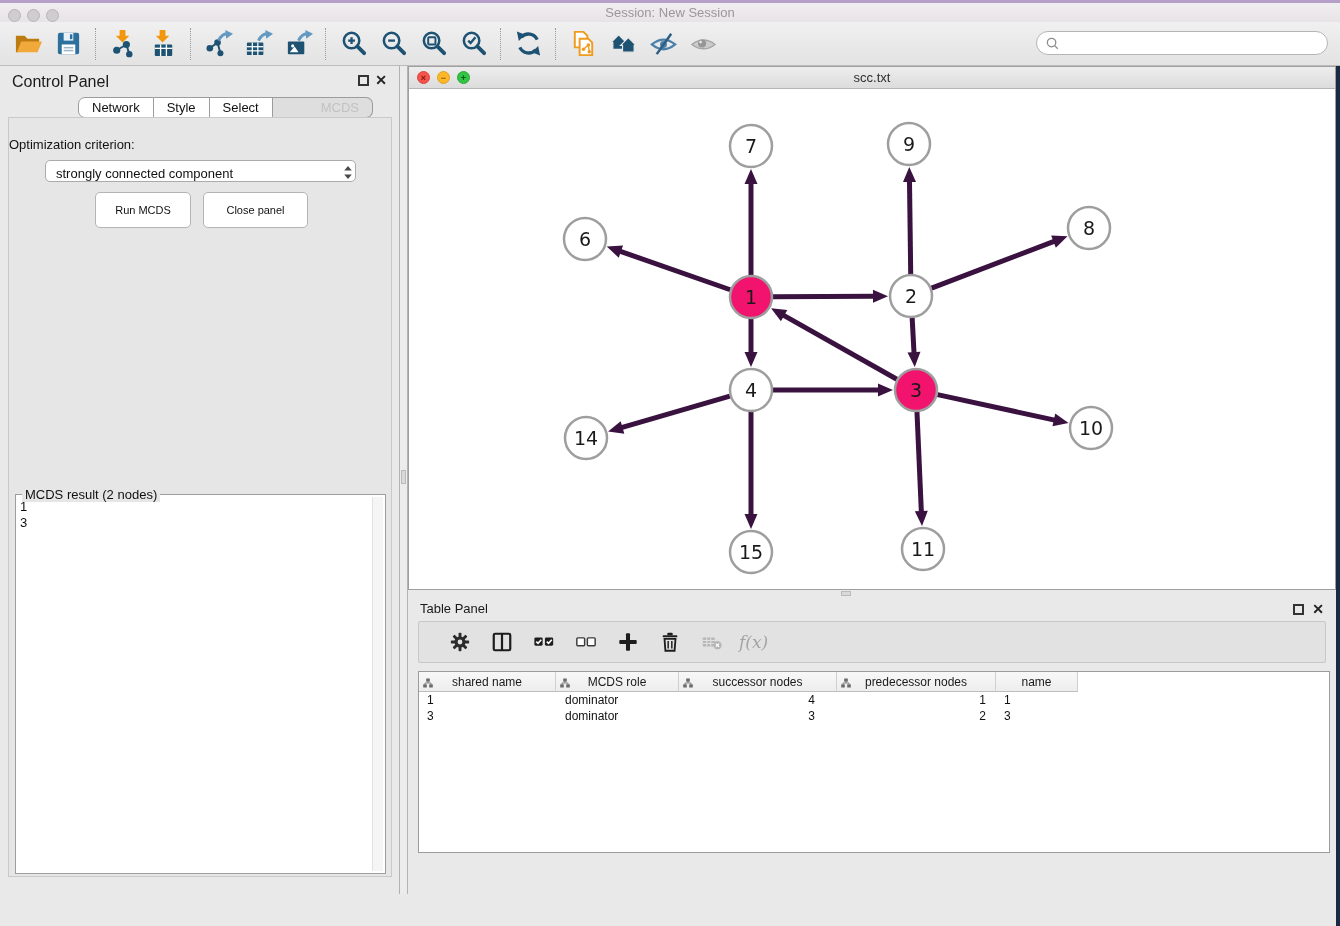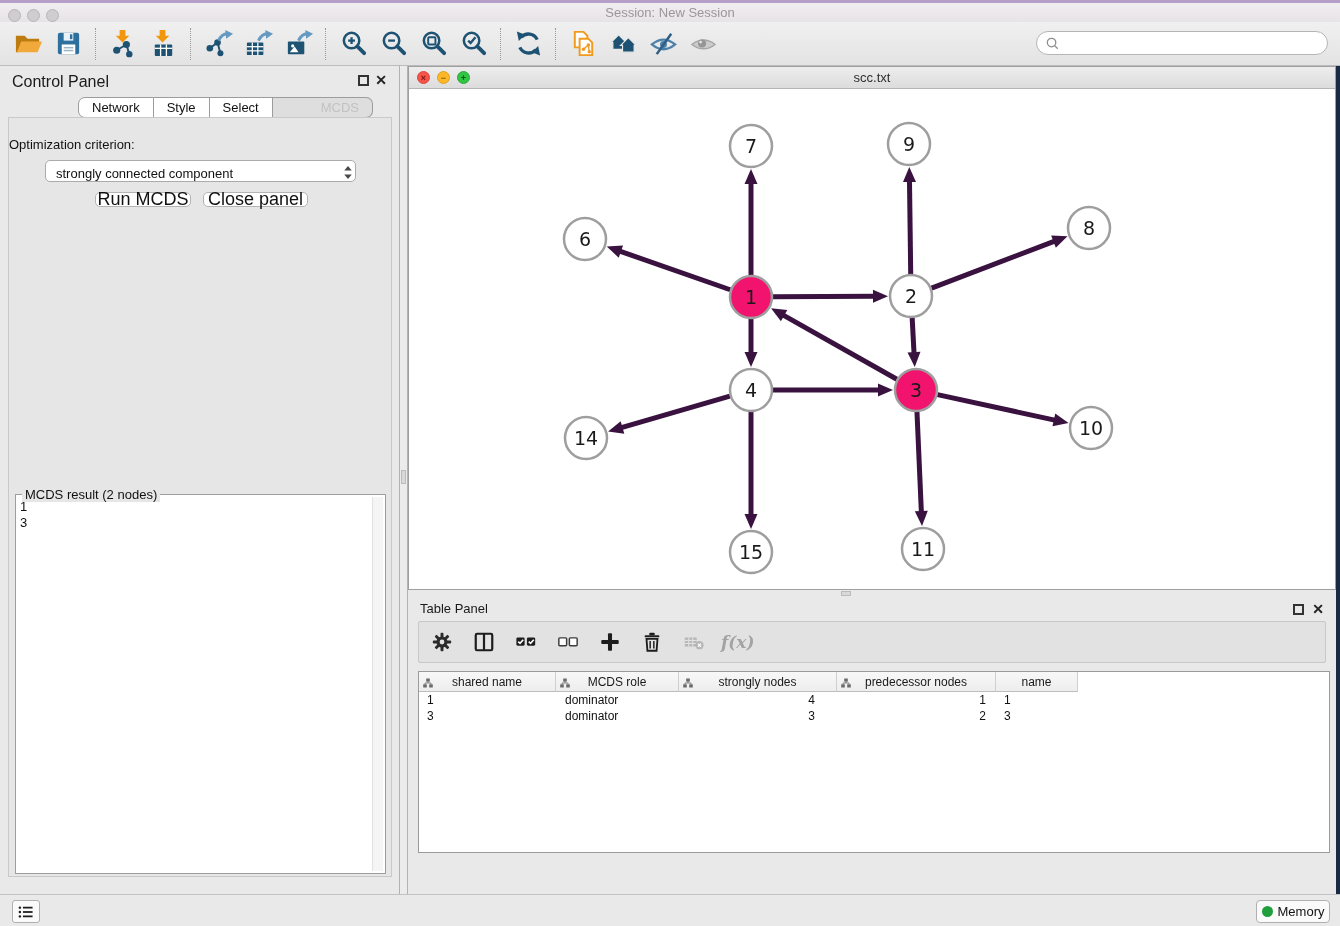--- a/index.html
+++ b/index.html
@@ -43,22 +43,22 @@
   .seg.sel { background:#dedede; color:#c2c2c2; }
 
   .cp-box { position:absolute; left:8px; top:51px; width:384px; height:760px;
     background:#e6e6e6; border:1px solid #c9c9c9; }
   .opt-label { position:absolute; left:0; top:19px; width:100%; font-size:13px; color:#111; }
   .cp-select { position:absolute; left:36px; top:42px; width:311px; height:22px; background:#fff;
     border:1px solid #ababab; border-radius:5px; display:flex; align-items:flex-end;
     padding:0 2px 0 10px; font-size:13px; color:#111; }
   .cp-select .sel-text { flex:1; }
   .cp-select svg { width:10px; height:17px; }
-  .btn { position:absolute; height:15px; background:#fff; border:1px solid #b4b4b4; border-radius:5px;
-    font-size:18px; color:#111; display:flex; align-items:center; justify-content:center; }
+  .btn { position:absolute; height:36px; background:#fff; border:1px solid #b4b4b4; border-radius:5px;
+    font-size:11px; color:#111; display:flex; align-items:center; justify-content:center; }
   .btn-run { left:86px; top:74px; width:96px; }
   .btn-close { left:194px; top:74px; width:105px; }
 
   .groupbox { position:absolute; left:6px; top:376px; width:371px; height:380px;
     border:1px solid #9d9d9d; background:#fff; }
   .groupbox .legend { position:absolute; left:6px; top:-8px; background:#e6e6e6;
     padding:0 3px; font-size:13px; color:#111; }
   .result-body { position:absolute; left:4px; top:4px; right:16px; bottom:3px;
     font-size:13px; color:#111; line-height:16px; overflow:hidden; }
   .result-scroll { position:absolute; right:2px; top:2px; bottom:2px; width:11px;
@@ -87,21 +87,21 @@
   .light.green { background:#32c544; border:1px solid #2aa73b; color:#0a5e14; }
   .nw-canvas { position:relative; width:100%; height:500px; background:#fff; }
   .nw-canvas svg { position:absolute; left:0; top:0; }
 
   
   .table-panel { position:absolute; left:408px; top:597px; width:928px; height:293px; background:#e9e9e9; }
   .tp-head { position:absolute; left:12px; top:4px; font-size:13px; color:#1a1a1a; }
   .tp-float { right:32px; top:7px; } .tp-close { right:12px; top:4px; }
   .tp-toolbar { position:absolute; left:10px; top:24px; width:908px; height:42px;
     background:#e2e2e2; border:1px solid #c8c8c8; border-radius:2px;
-    display:flex; align-items:center; padding-left:10px; gap:16px;font-weight:bold; }
+    display:flex; align-items:center; padding-left:28px; gap:16px; }
   .tp-toolbar .tbtn2 { width:26px; height:26px; display:flex; align-items:center; justify-content:center; }
   .tp-toolbar svg { width:22px; height:22px; }
   .tp-toolbar .wide svg { width:34px; height:24px; }
 
   .data-table { position:absolute; left:10px; top:74px; width:912px; height:182px;
     background:#fff; border:1px solid #9b9b9b; overflow:hidden; }
   .thead { display:flex; height:20px; }
   .th { position:relative; background:linear-gradient(#f8f8f8,#ededed);
     border-right:1px solid #cfcfcf; border-bottom:1px solid #bdbdbd;
     font-size:12px; color:#1a1a1a; display:flex; align-items:center; justify-content:center; }
@@ -613,21 +613,21 @@
           </div>
           <div class="th" style="width: 158px;">
             <span class="tree"><svg viewBox="0 0 10 10">
                 <g fill="#6b6b6b">
                   <rect x="3.2" y="0.5" width="3.6" height="3.2"></rect>
                   <rect x="0.2" y="6.3" width="3.6" height="3.2"></rect>
                   <rect x="6.2" y="6.3" width="3.6" height="3.2"></rect>
                 </g>
                 <path d="M5 3.7 V5 M2 6.3 V5 H8 V6.3" stroke="#6b6b6b" stroke-width="0.8" fill="none"></path>
               </svg></span>
-            <span>strongly nodes</span>
+            <span>successor nodes</span>
           </div>
           <div class="th" style="width: 159px;">
             <span class="tree"><svg viewBox="0 0 10 10">
                 <g fill="#6b6b6b">
                   <rect x="3.2" y="0.5" width="3.6" height="3.2"></rect>
                   <rect x="0.2" y="6.3" width="3.6" height="3.2"></rect>
                   <rect x="6.2" y="6.3" width="3.6" height="3.2"></rect>
                 </g>
                 <path d="M5 3.7 V5 M2 6.3 V5 H8 V6.3" stroke="#6b6b6b" stroke-width="0.8" fill="none"></path>
               </svg></span>
@@ -651,32 +651,14 @@
             <div class="td" style="width: 158px; text-align: right; padding-left: 0px; padding-right: 22px;">3</div>
             <div class="td" style="width: 159px; text-align: right; padding-left: 0px; padding-right: 10px;">2</div>
             <div class="td" style="width: 82px; text-align: left; padding-left: 8px; padding-right: 0px;">3</div>
           </div>
         </div>
     </div>
   </div>
 
   <div class="right-strip"></div>
 
-  <div class="status-bar">
-    <div class="task-btn">
-      <svg viewBox="0 0 20 16">
-          <g fill="#1c1c1c">
-            <circle cx="3" cy="3" r="1.4"></circle>
-            <circle cx="3" cy="8" r="1.4"></circle>
-            <circle cx="3" cy="13" r="1.4"></circle>
-            <rect x="6.5" y="2" width="11" height="2"></rect>
-            <rect x="6.5" y="7" width="11" height="2"></rect>
-            <rect x="6.5" y="12" width="11" height="2"></rect>
-          </g>
-        </svg>
-    </div>
-    <div class="mem-btn">
-      <span class="mem-dot" id="mem-dot" style="background: rgb(31, 160, 60);"></span>
-      <span>Memory</span>
-    </div>
-  </div>
 
 </div>
 
 </body></html>

